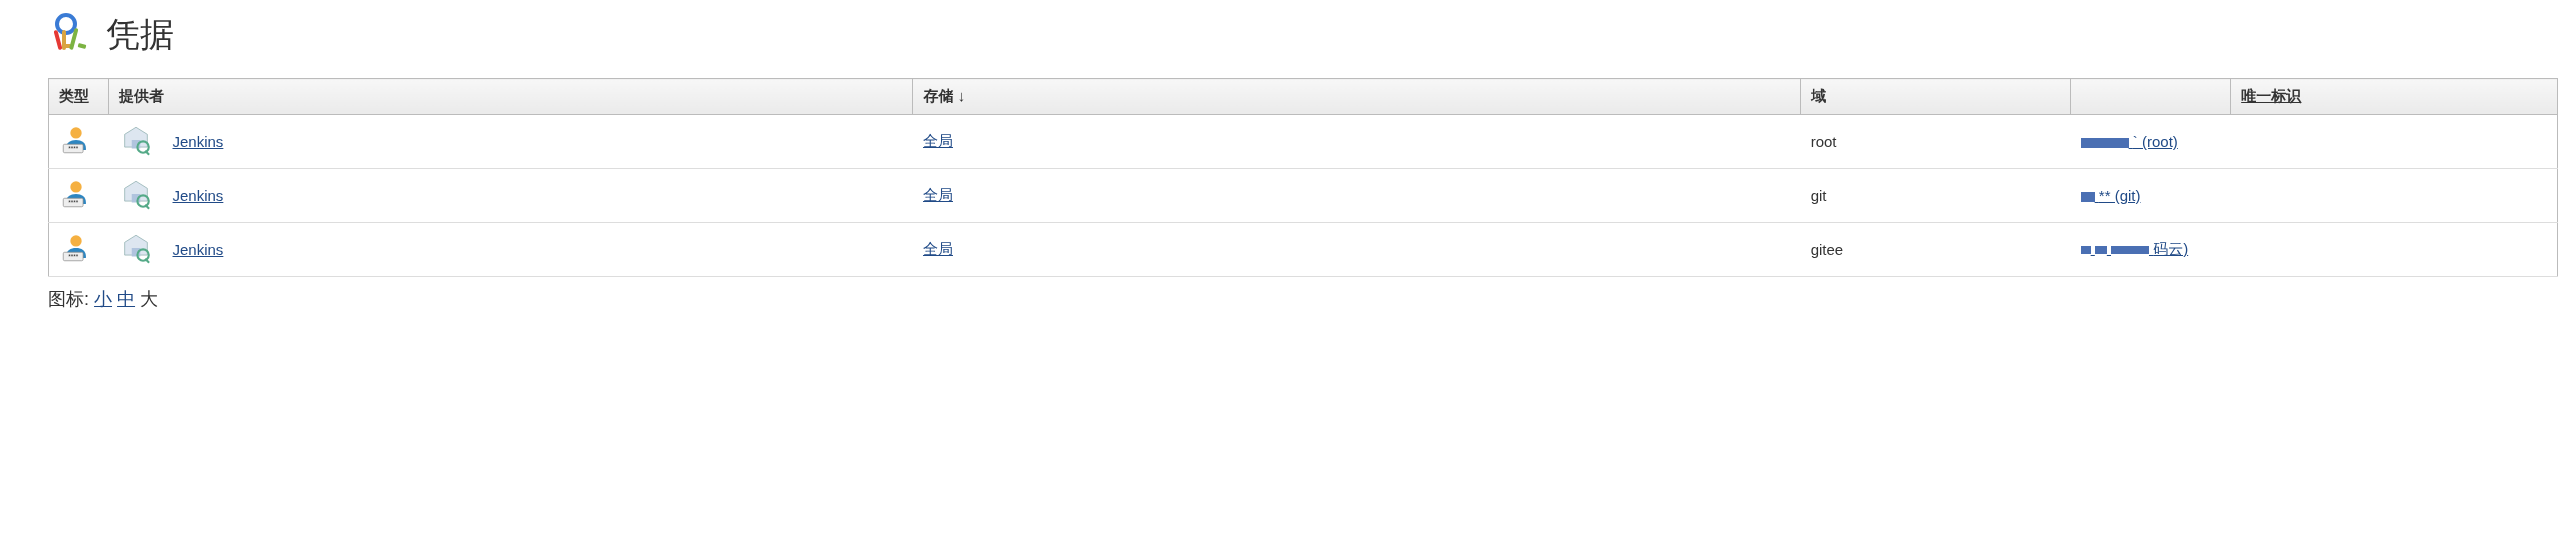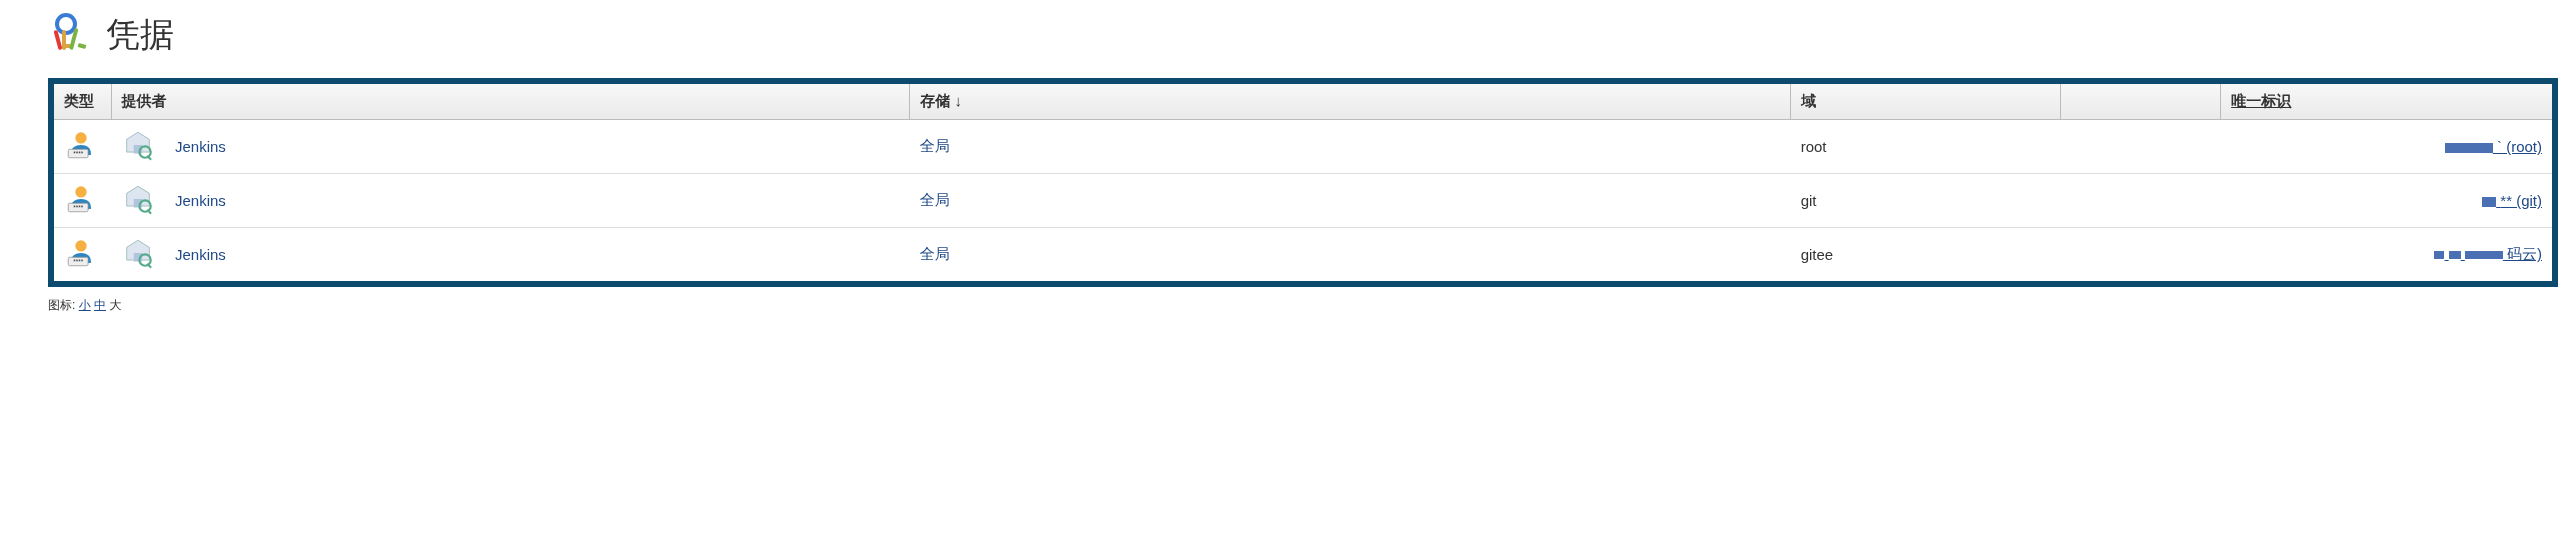--- a/index.html
+++ b/index.html
@@ -26,21 +26,21 @@
     }
     .page-header h1 {
       font-size: 34px;
       font-weight: normal;
       color: #333;
     }
     table.creds {
       width: calc(100% - 48px);
       margin-left: 48px;
       border-collapse: collapse;
-      border: 6px solid #0c4a6e;
+      border: 1px solid #0c4a6e;
     }
     table.creds thead th {
       background: linear-gradient(to bottom, #f7f7f7, #eaeaea);
       border: 1px solid #bbb;
       padding: 8px 10px;
       text-align: left;
       font-weight: bold;
       font-size: 15px;
       color: #333;
     }
@@ -53,29 +53,30 @@
     }
     table.creds tbody tr td:first-child { border-left: 1px solid #bbb; }
     table.creds tbody tr td:last-child { border-right: 1px solid #bbb; }
     .col-type { width: 60px; }
     .col-provider { width: 240px; margin-left: 22px; }
     .col-provider-icon { width: 70px; }
     .col-store { width: 220px; }
     .col-domain { width: 270px; }
     .col-name { width: 160px; }
     .col-id { width: auto; text-align: right; text-decoration: underline; }
-    td.id-cell { text-align: right; padding-right: 40px; }
+    td.id-cell { text-align: left; padding-right: 40px; }
     a.link {
       color: #204a87;
+      text-decoration: underline;
       cursor: pointer;
     }
     .sort-ind { font-weight: normal; }
     .footer-row {
       padding: 10px 16px 0 48px;
-      font-size: 12px;
+      font-size: 18px;
       color: #333;
     }
     .footer-row a { color: #204a87; text-decoration: underline; cursor: pointer; }
     .footer-row .plain { color: #333; }
     .icon-cell { width: 40px; }
     .redact {
       display: inline-block;
       background: #4a6fb3;
       height: 10px;
       vertical-align: middle;

